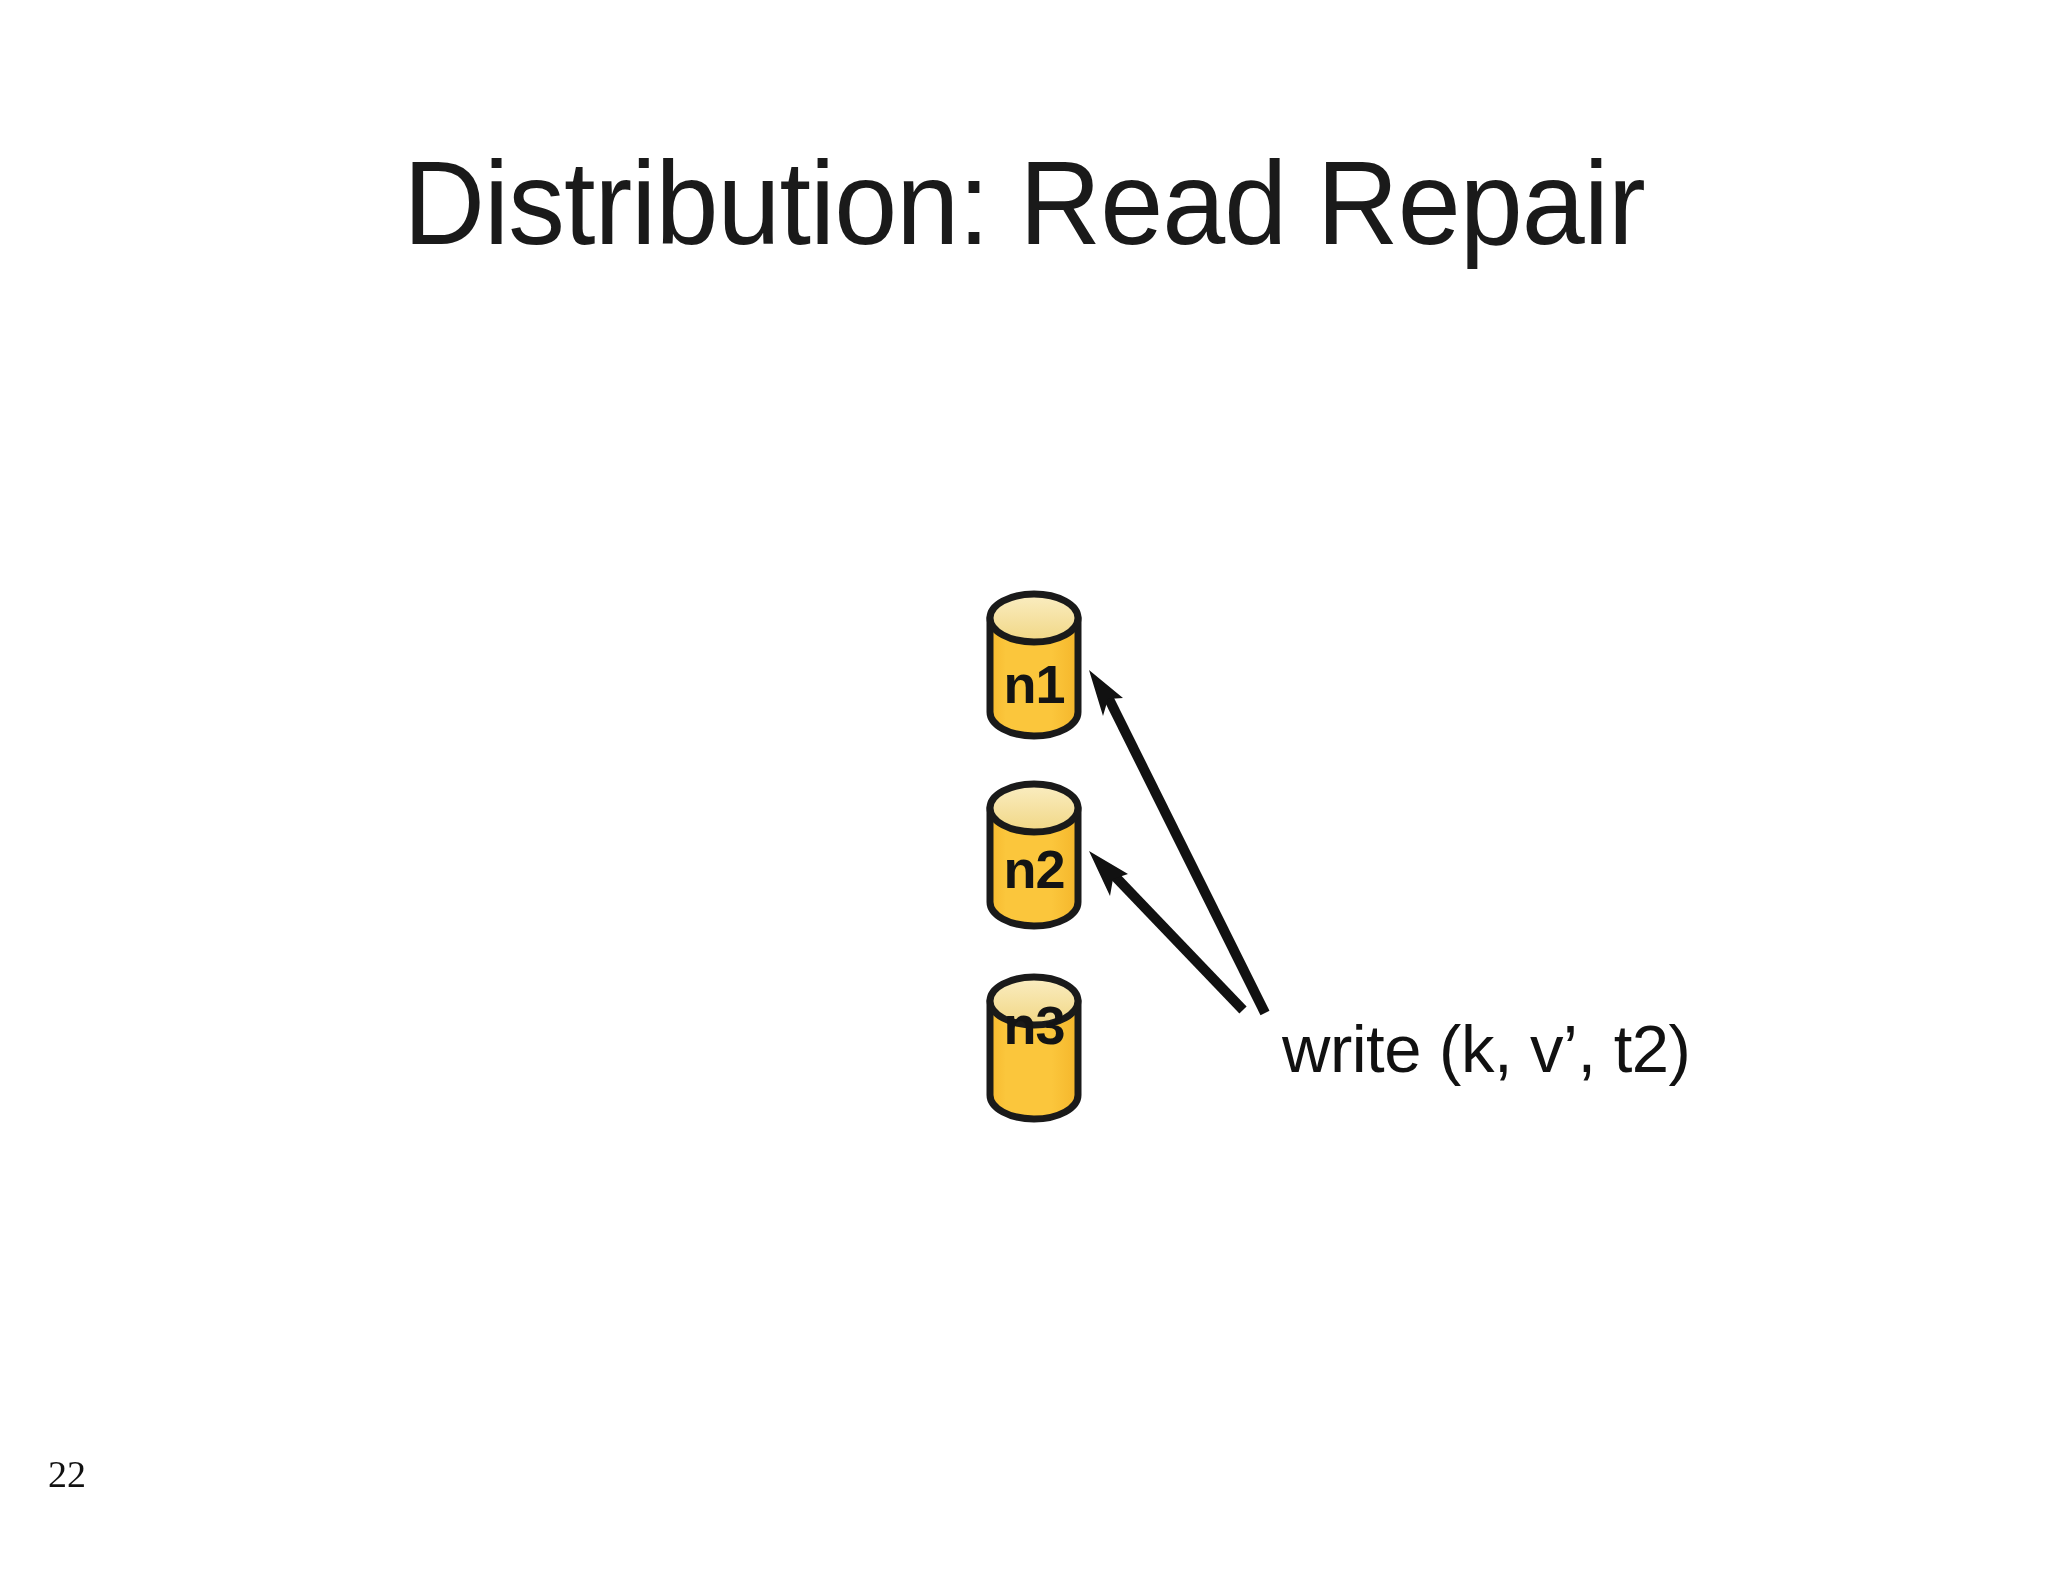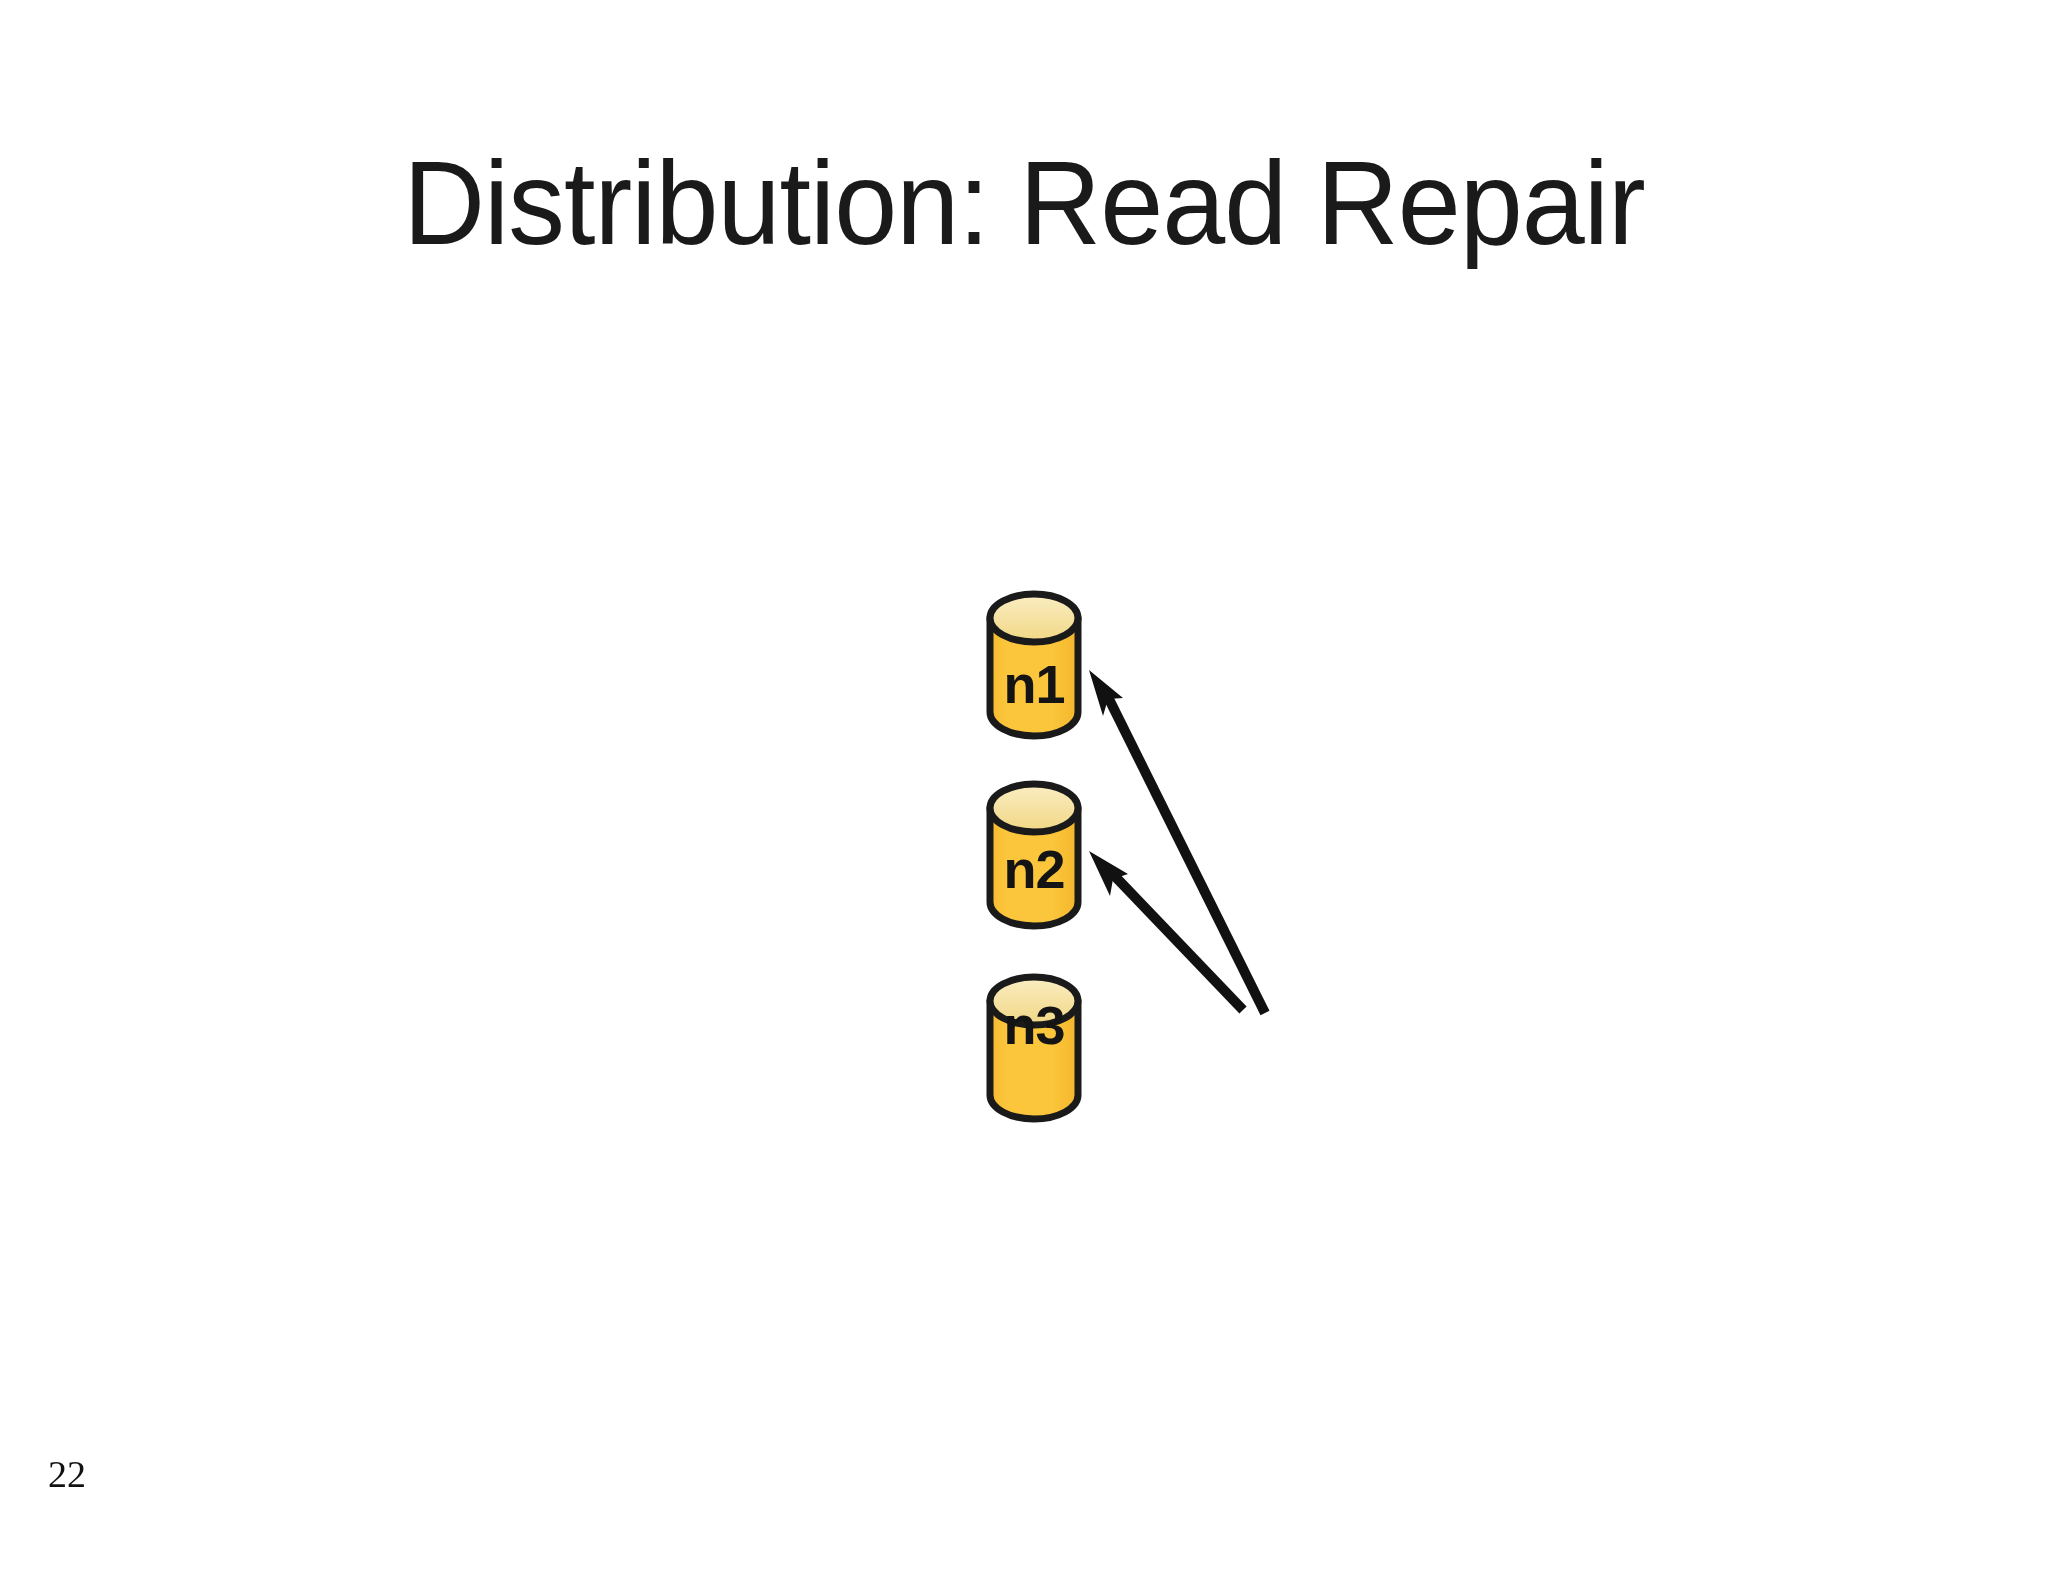--- a/index.html
+++ b/index.html
@@ -168,18 +168,19 @@
         <line x1="1243" y1="1010" x2="1107" y2="868" stroke="#111111" stroke-width="10" stroke-linecap="butt"></line>
         <path d="M 1089 851 L 1128 874 L 1113 879 L 1110 896 Z" fill="#111111"></path>
       </g>
     </svg>
   </div>
 
   <div class="node-label" id="node-label-n1">n1</div>
   <div class="node-label" id="node-label-n2">n2</div>
   <div class="node-label" id="node-label-n3">n3</div>
 
+  <div id="write-annotation">write (k, v’, t2)</div>
 
   <div id="page-number-left">22</div>
   <div id="page-number-right">22</div>
 
 
 </div>
 
 </body></html>

